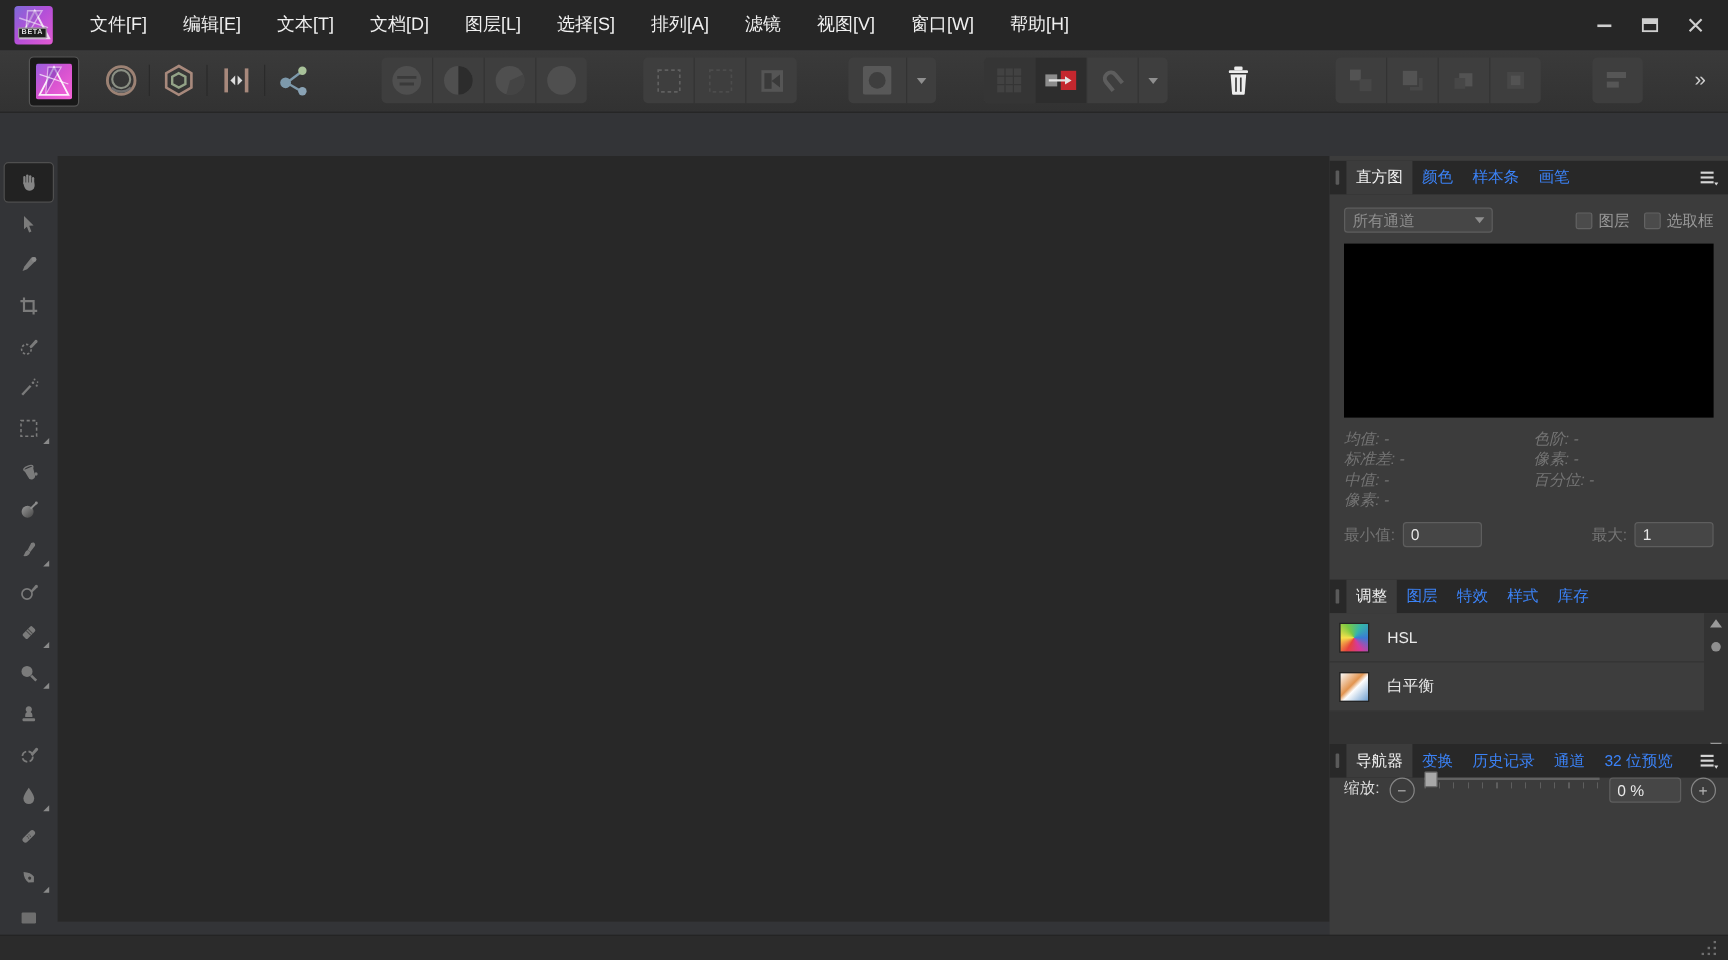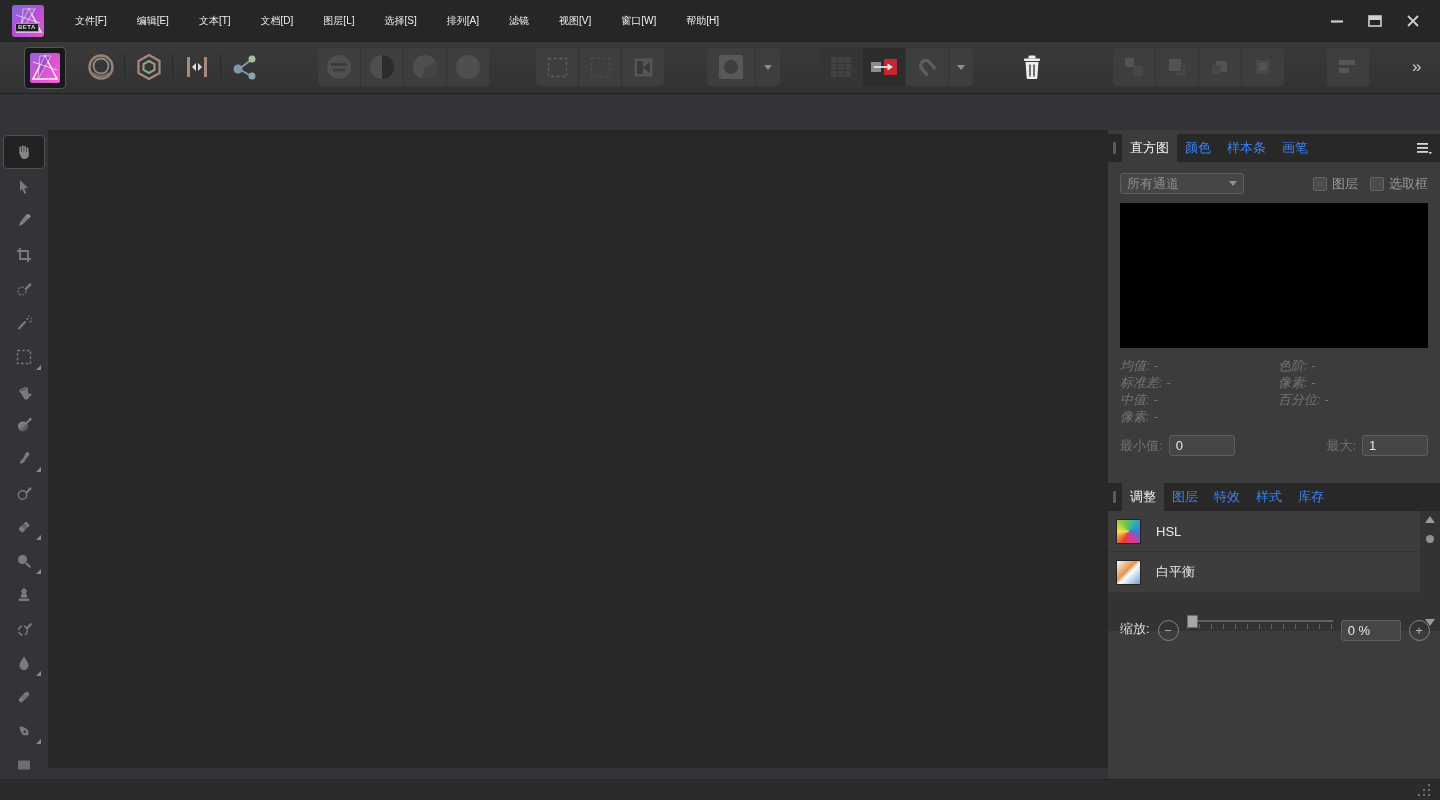--- a/index.html
+++ b/index.html
@@ -10,21 +10,21 @@
     -webkit-font-smoothing:antialiased;cursor:default;user-select:none;
   }
   
   .titlebar{position:absolute;top:0;left:0;right:0;height:42px;background:#262626;display:flex;align-items:center;}
   .app-icon{width:32px;height:32px;margin:0 16px 0 12px;border-radius:3px;position:relative;flex:0 0 auto;
     background:linear-gradient(135deg,#7d6ad8 0%,#b44fd8 48%,#e25ad2 100%);overflow:hidden;}
   .app-icon svg{position:absolute;inset:0;}
   .beta-badge{position:absolute;left:3px;bottom:5px;font-size:6px;line-height:7px;color:#ddd;background:#1d1d1d;
     border:1px solid #9a9a9a;padding:0 2px;border-radius:1px;letter-spacing:.5px;font-weight:bold;}
   .menus{display:flex;height:42px;}
-  .menu-item{padding:0 15px;font-size:10px;color:#f0f0f0;line-height:42px;white-space:nowrap;}
+  .menu-item{padding:0 15px;font-size:15px;color:#f0f0f0;line-height:42px;white-space:nowrap;}
   .win-controls{margin-left:auto;display:flex;align-items:center;gap:8px;padding-right:12px;}
   .win-btn{width:30px;height:30px;display:grid;place-items:center;}
   
   .toolbar{position:absolute;top:42px;left:0;right:0;height:51px;background:linear-gradient(#3a3a3a,#323232);
     border-bottom:1px solid #232323;}
   .tb-abs{position:absolute;top:6px;height:38px;display:flex;align-items:center;}
   .persona-btn{width:40px;height:40px;top:5px;background:#191919;border:1px solid #555;border-radius:4px;display:grid;place-items:center;}
   .persona-icon{width:30px;height:30px;display:grid;place-items:center;}
   .tb-sep{position:absolute;top:12px;width:1px;height:26px;background:#2a2a2a;}
   .tb-group{background:#3e3e3e;border-radius:4px;}
@@ -584,20 +584,36 @@
       </div>
       <div class="adj-scroll">
         <span class="tri-up"></span>
         <span class="scroll-dot"></span>
         <span class="tri-down"></span>
       </div>
     </div>
   </div>
 
   <div class="panel" style="top:490px;height:70px">
+    <div class="tabstrip">
+      <span class="drag-handle"></span>
+      <div class="tab selected">导航器</div>
+      <div class="tab">变换</div>
+      <div class="tab">历史记录</div>
+      <div class="tab">通道</div>
+      <div class="tab">32 位预览</div>
+      <div class="panel-menu">
+        <svg width="15" height="13">
+          <rect y="1" width="11" height="1.8" fill="#d6d6d6"></rect>
+            <rect y="5" width="11" height="1.8" fill="#d6d6d6"></rect>
+            <rect y="9" width="11" height="1.8" fill="#d6d6d6"></rect>
+          <polygon points="11.5,10 15,10 13.2,12.6" fill="#d6d6d6"></polygon>
+        </svg>
+      </div>
+    </div>
     <div class="zoom-row">
       <span class="zoom-label">缩放:</span>
       <span class="round-btn">−</span>
       <div class="slider">
         <div class="slider-track"></div>
         <div class="slider-ticks"></div>
         <div class="slider-handle"></div>
       </div>
       <input class="num-input zoom-value" readonly="" value="0 %" style="">
       <span class="round-btn">+</span>

